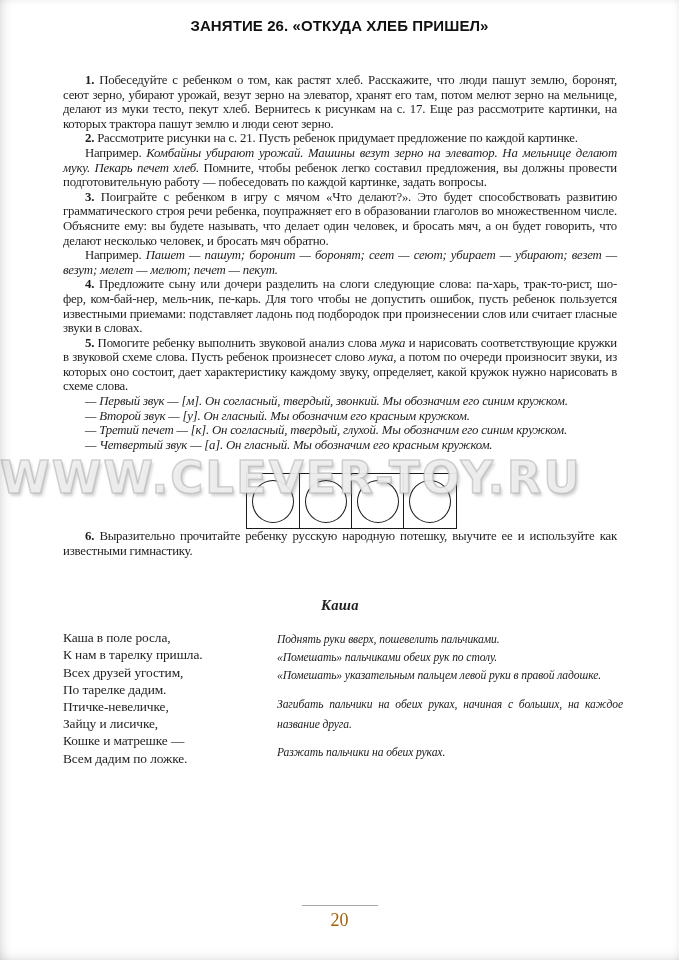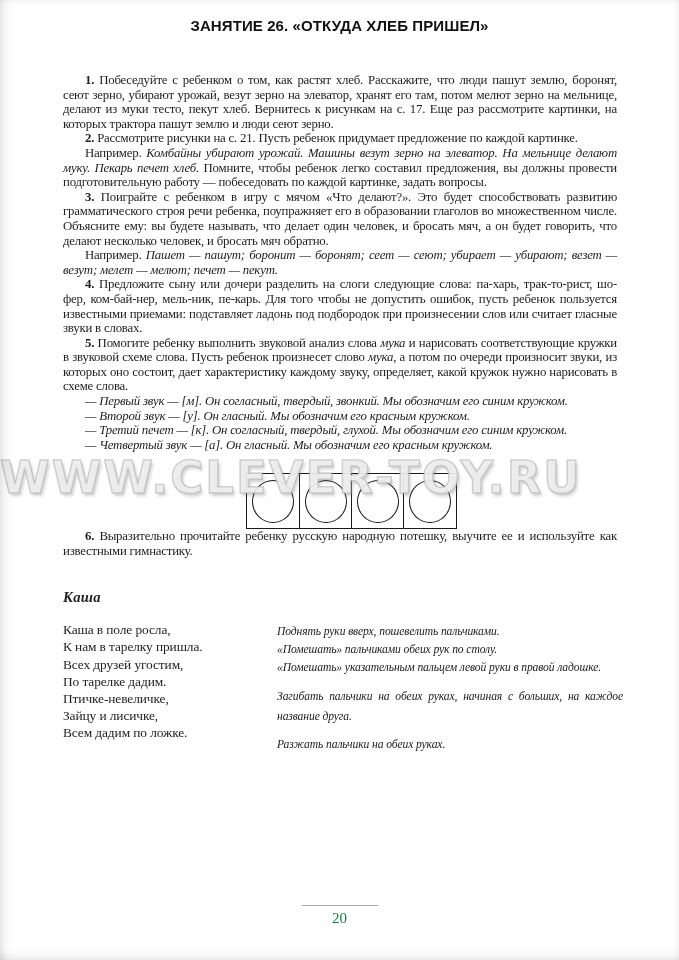--- a/index.html
+++ b/index.html
@@ -54,25 +54,26 @@
     background:#fff;
   }
   .circle {
     width:40px; height:41px;
     border:1.6px solid #1a1a1a;
     border-radius:50%;
     background:#fff;
   }
   .para-after-scheme { margin-top:27px; }
   .poem-title {
+    text-align:center;
     font-weight:bold;
     font-style:italic;
     font-size:14.6px;
     letter-spacing:0.3px;
-    margin-top:31px;
+    margin-top:39px;
   }
   .poem { position:relative; margin-top:17px; height:150px; }
   .verse-col {
     font-size:13.4px;
     line-height:17.2px;
     letter-spacing:-0.1px;
   }
   .verse-col div { white-space:nowrap; }
   .action-col {
     position:absolute; left:214px; top:0;
@@ -105,21 +106,21 @@
   }
   .footer {
     position:absolute; top:905px; left:0; width:679px;
     text-align:center; z-index:1;
   }
   .footer-rule {
     width:76px; height:0;
     border-top:1px solid #a6a6a6;
     margin:0 auto 4px auto;
   }
-  .page-num { font-size:15px; color:#15803d; }
+  .page-num { font-size:18px; color:#a16207; }
 </style>
 </head>
 <body>
 
 <div class="page-shadow"></div>
 
 <div class="doc-title">ЗАНЯТИЕ 26. «ОТКУДА ХЛЕБ ПРИШЕЛ»</div>
 
 <div class="watermark">WWW.CLEVER-TOY.RU</div>
 
@@ -164,20 +165,21 @@
   <div class="poem-title">Каша</div>
 
   <div class="poem">
     <div class="verse-col">
       <div>Каша в поле росла,</div>
       <div>К нам в тарелку пришла.</div>
       <div>Всех друзей угостим,</div>
       <div>По тарелке дадим.</div>
       <div>Птичке-невеличке,</div>
       <div>Зайцу и лисичке,</div>
+      <div>Кошке и матрешке —</div>
       <div>Всем дадим по ложке.</div>
     </div>
     <div class="action-col">
       <div class="action a1">Поднять руки вверх, пошевелить пальчиками.</div>
       <div class="action a2">«Помешать» пальчиками обеих рук по столу.</div>
       <div class="action a3">«Помешать» указательным пальцем левой руки в правой ладошке.</div>
       <div class="action a4">Загибать пальчики на обеих руках, начиная с больших, на каждое название друга.</div>
       <div class="action a5">Разжать пальчики на обеих руках.</div>
     </div>
   </div>

